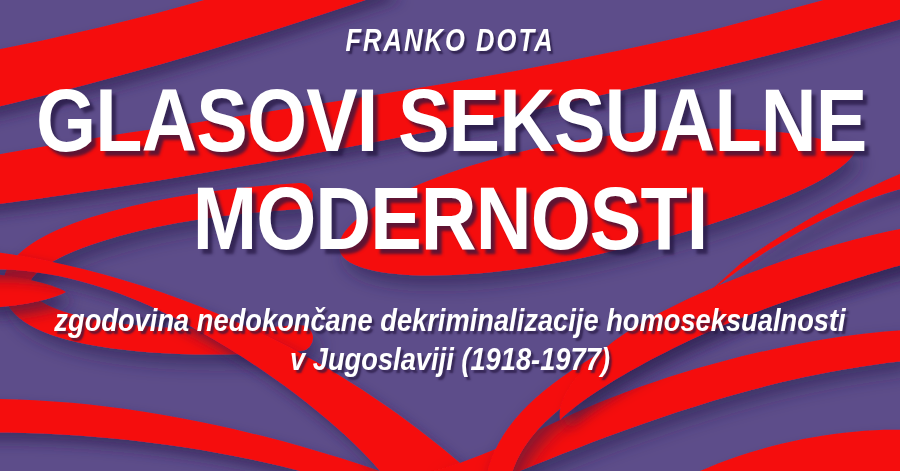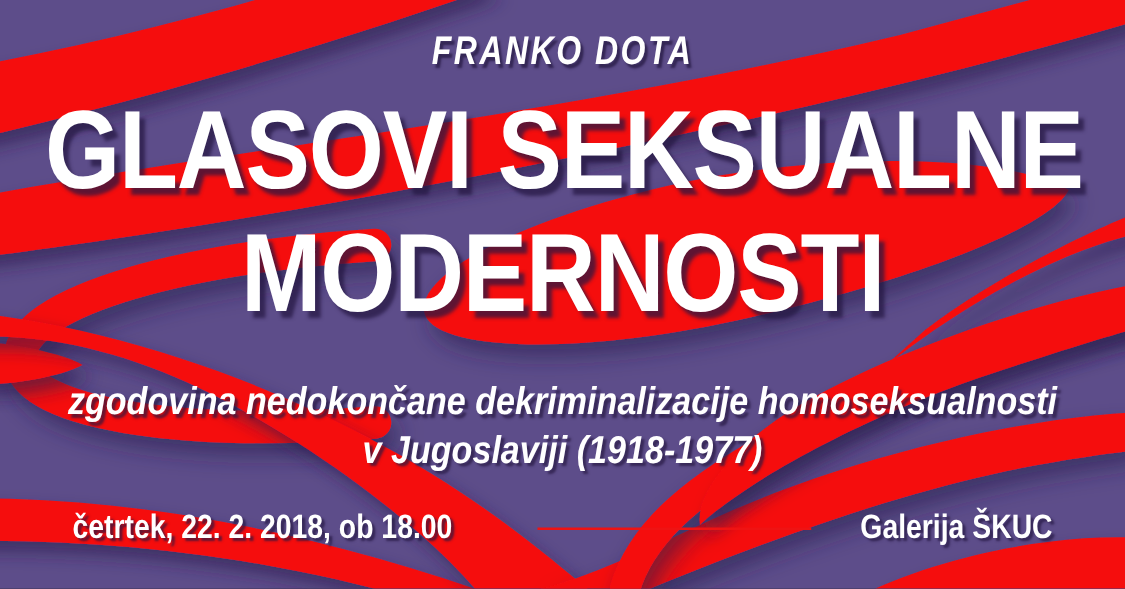--- a/index.html
+++ b/index.html
@@ -182,20 +182,15 @@
     <div class="author">FRANKO DOTA</div>
 
     <div class="title-line title-1">GLASOVI SEKSUALNE</div>
 
     <div class="title-line title-2">MODERNOSTI</div>
 
     <div class="subtitle sub-1">zgodovina nedokončane dekriminalizacije homoseksualnosti</div>
 
     <div class="subtitle sub-2">v Jugoslaviji (1918-1977)</div>
 
-    <div class="footrow">
-      <div class="footlabel">četrtek, 22. 2. 2018, ob 18.00</div>
-      <div class="rule"></div>
-      <div class="footlabel right">Galerija ŠKUC</div>
-    </div>
 
   </div>
 </div>
 
 </body></html>

